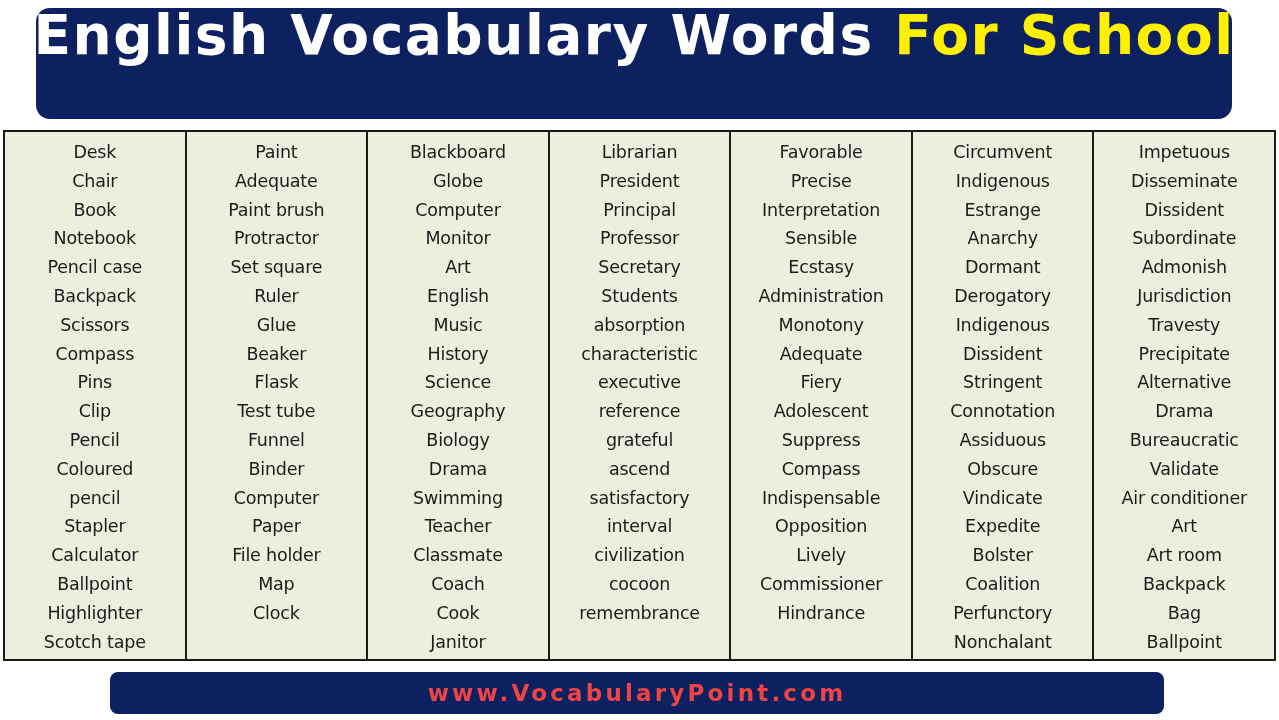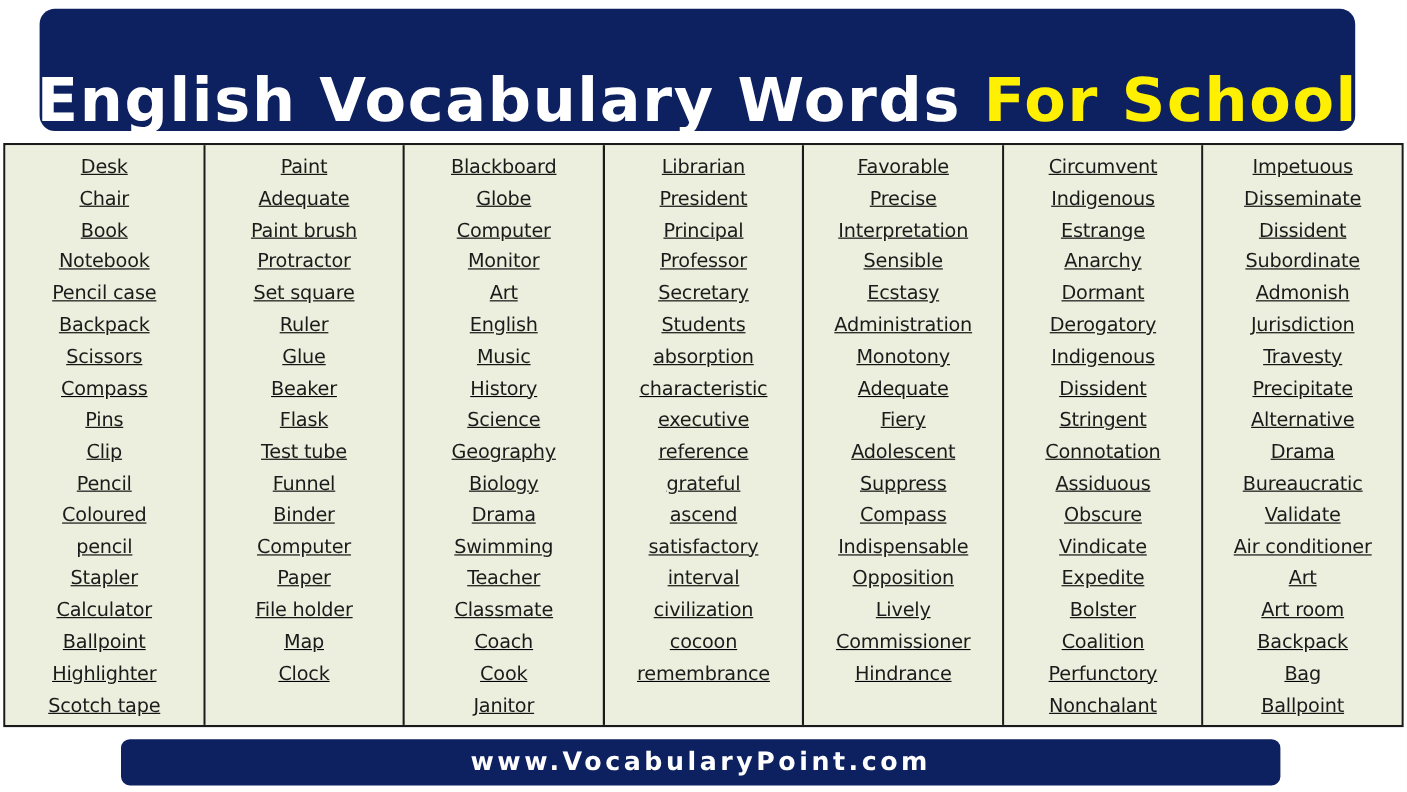--- a/index.html
+++ b/index.html
@@ -18,21 +18,21 @@
   
   #title-banner {
     position: absolute;
     left: 36px;
     top: 8px;
     width: 1196px;
     height: 111px;
     background: #0d2060;
     border-radius: 14px;
     display: flex;
-    align-items: flex-end;
+    align-items: flex-start;
     justify-content: center;
     box-sizing: border-box;
   }
   #title-text {
     font-family: "DejaVu Sans", sans-serif;
     font-size: 55px;
     font-weight: bold;
     letter-spacing: 1.5px;
     white-space: nowrap;
     line-height: 1;
@@ -48,21 +48,20 @@
   #word-table {
     position: absolute;
     left: 3px;
     top: 130px;
     width: 1273px;
     height: 531px;
     box-sizing: border-box;
     border: 2px solid #1a1a1a;
     background: #ecefdd;
     display: flex;
-    text-decoration: underline;
   }
   .word-column {
     flex: 1 1 0;
     background: #ecefdd;
     border-right: 2px solid #1a1a1a;
     box-sizing: border-box;
     padding-top: 6px;
     display: flex;
     flex-direction: column;
     align-items: center;
@@ -93,21 +92,21 @@
     border-radius: 8px;
     display: flex;
     align-items: center;
     justify-content: center;
     box-sizing: border-box;
   }
   #footer-text {
     font-family: "DejaVu Sans", sans-serif;
     font-size: 23px;
     font-weight: bold;
-    color: #ffffff;
+    color: #ef4444;
     letter-spacing: 3.2px;
     white-space: nowrap;
   }
 </style>
 </head>
 <body>
 
 <div id="title-banner">
   <div id="title-text"><span class="w">English Vocabulary Words </span><span class="y">For School</span></div>
 </div>

